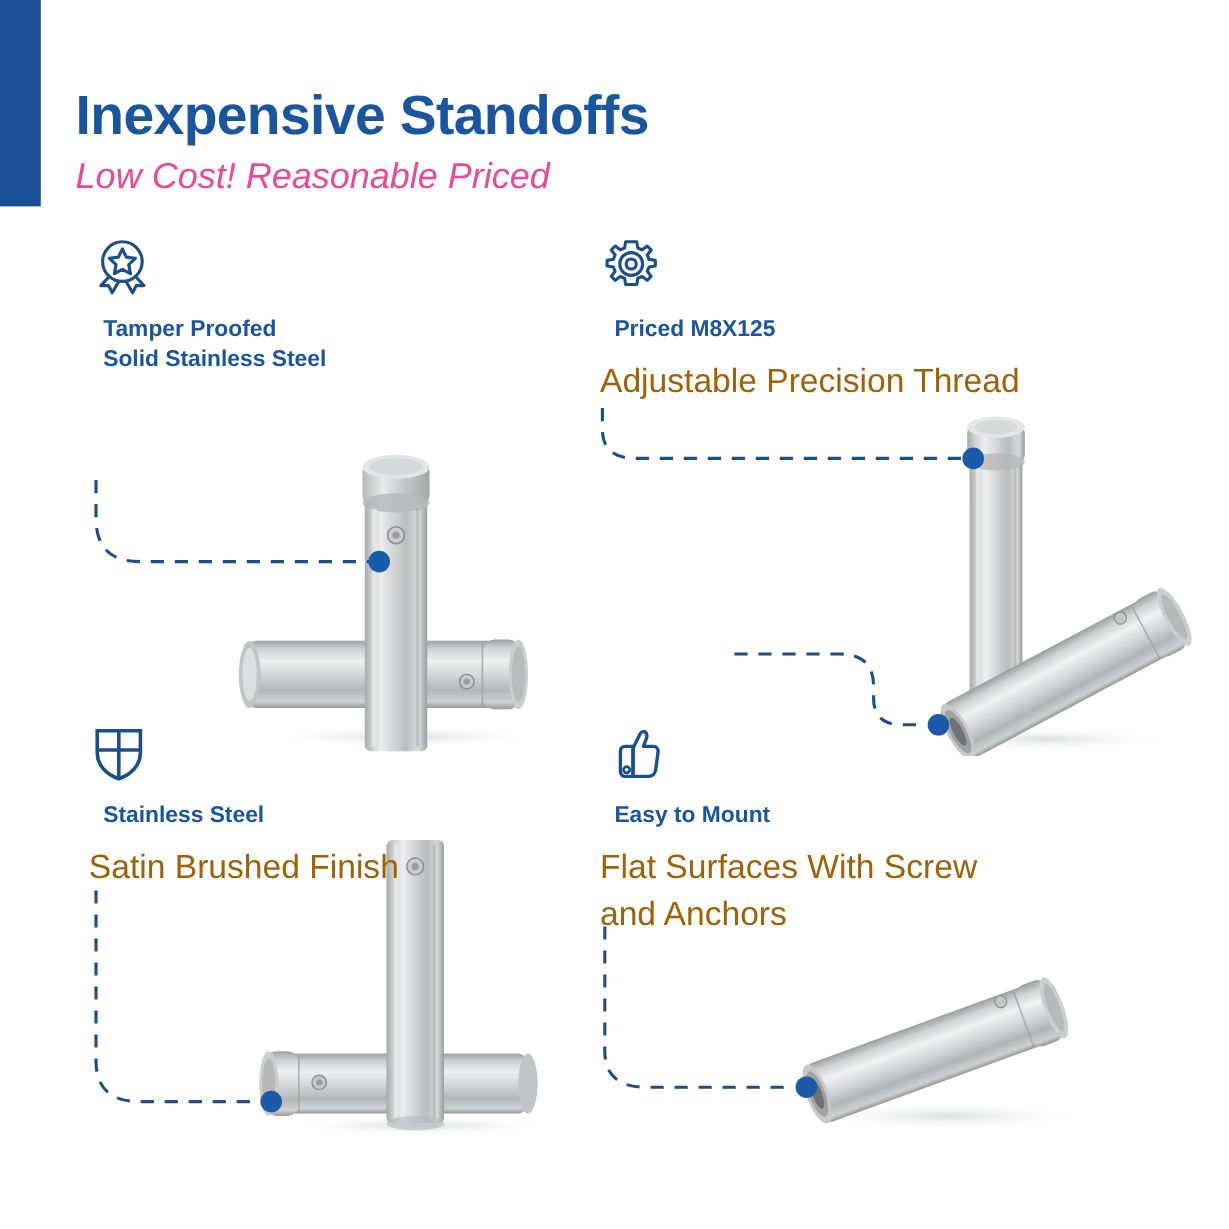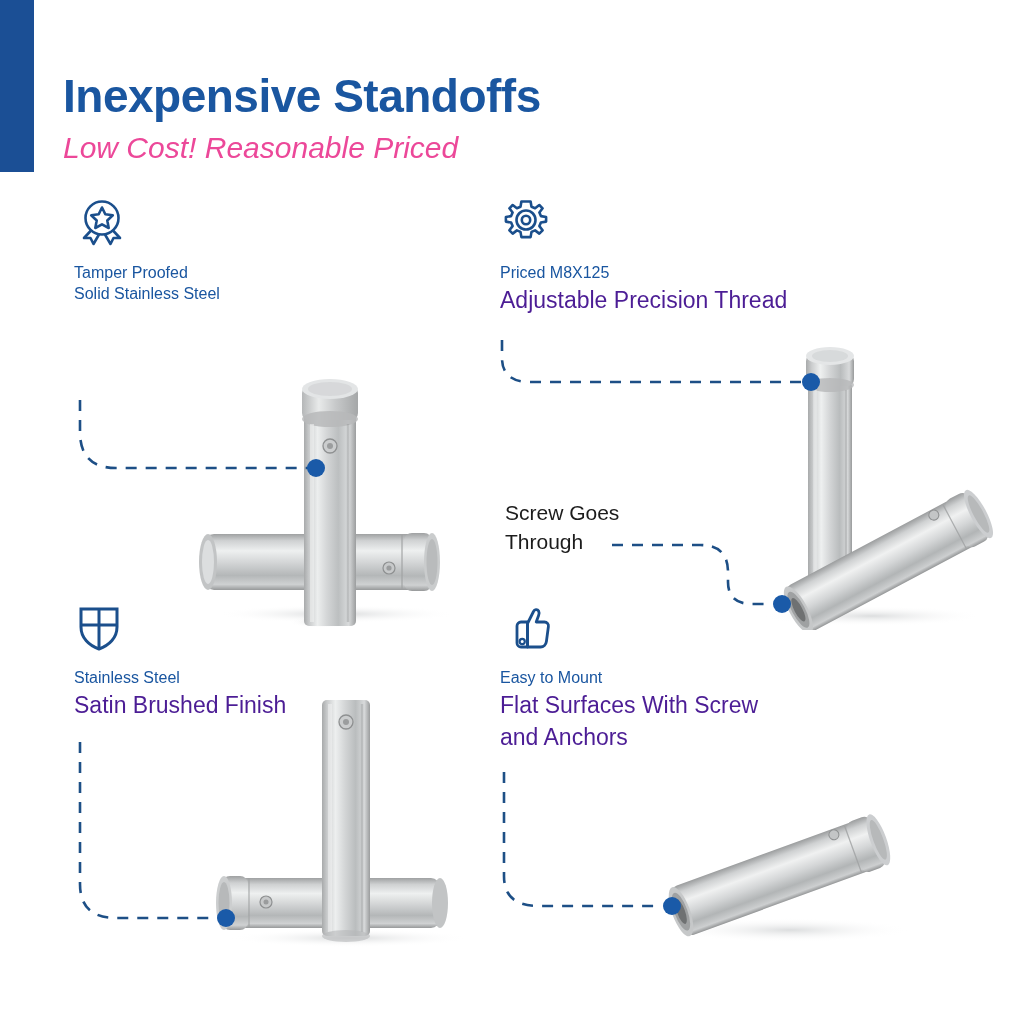--- a/index.html
+++ b/index.html
@@ -34,25 +34,25 @@
   .feature{position:absolute;width:360px;}
   .f1{left:74px;top:198px;}
   .f2{left:500px;top:198px;}
   .f3{left:74px;top:603px;}
   .f4{left:500px;top:603px;}
 
   .ficon{display:block;height:50px;margin-bottom:14px;}
   .ficon svg{display:block;}
 
   .fhead{
-    font-size:16px;font-weight:normal;color:#1a56a0;
-    line-height:1.33;margin:0;white-space:pre-line;
+    font-size:19px;font-weight:bold;color:#1a56a0;
+    line-height:1.33;margin:12px;white-space:pre-line;
   }
   .fdesc{
-    font-size:23px;color:#4c1d95;line-height:1.38;
+    font-size:28px;color:#a16207;line-height:1.38;
     margin:2px 0 0 0;white-space:pre-line;font-weight:400;
   }
 
   
   .callout-mid{
     position:absolute;left:505px;top:499px;width:220px;
     font-size:21px;color:#1c1c1c;line-height:1.38;
     white-space:pre-line;
   }
 
@@ -329,16 +329,14 @@
       <svg width="50" height="50" viewBox="0 0 50 50">
         <path d="M7,6 L43,6 L43,24 C43,35 35,42.5 25,46 C15,42.5 7,35 7,24 Z" fill="none" stroke="#1b4f8c" stroke-width="3"></path>
         <line x1="25" y1="6" x2="25" y2="46" stroke="#1b4f8c" stroke-width="3"></line>
         <line x1="7" y1="22" x2="43" y2="22" stroke="#1b4f8c" stroke-width="3"></line>
       </svg>
     </span>
     <p class="fhead">Stainless Steel</p>
     <p class="fdesc">Satin Brushed Finish</p>
   </div>
 
-  <div class="callout-mid">Screw Goes
-Through</div>
 
 </div>
 
 </body></html>

